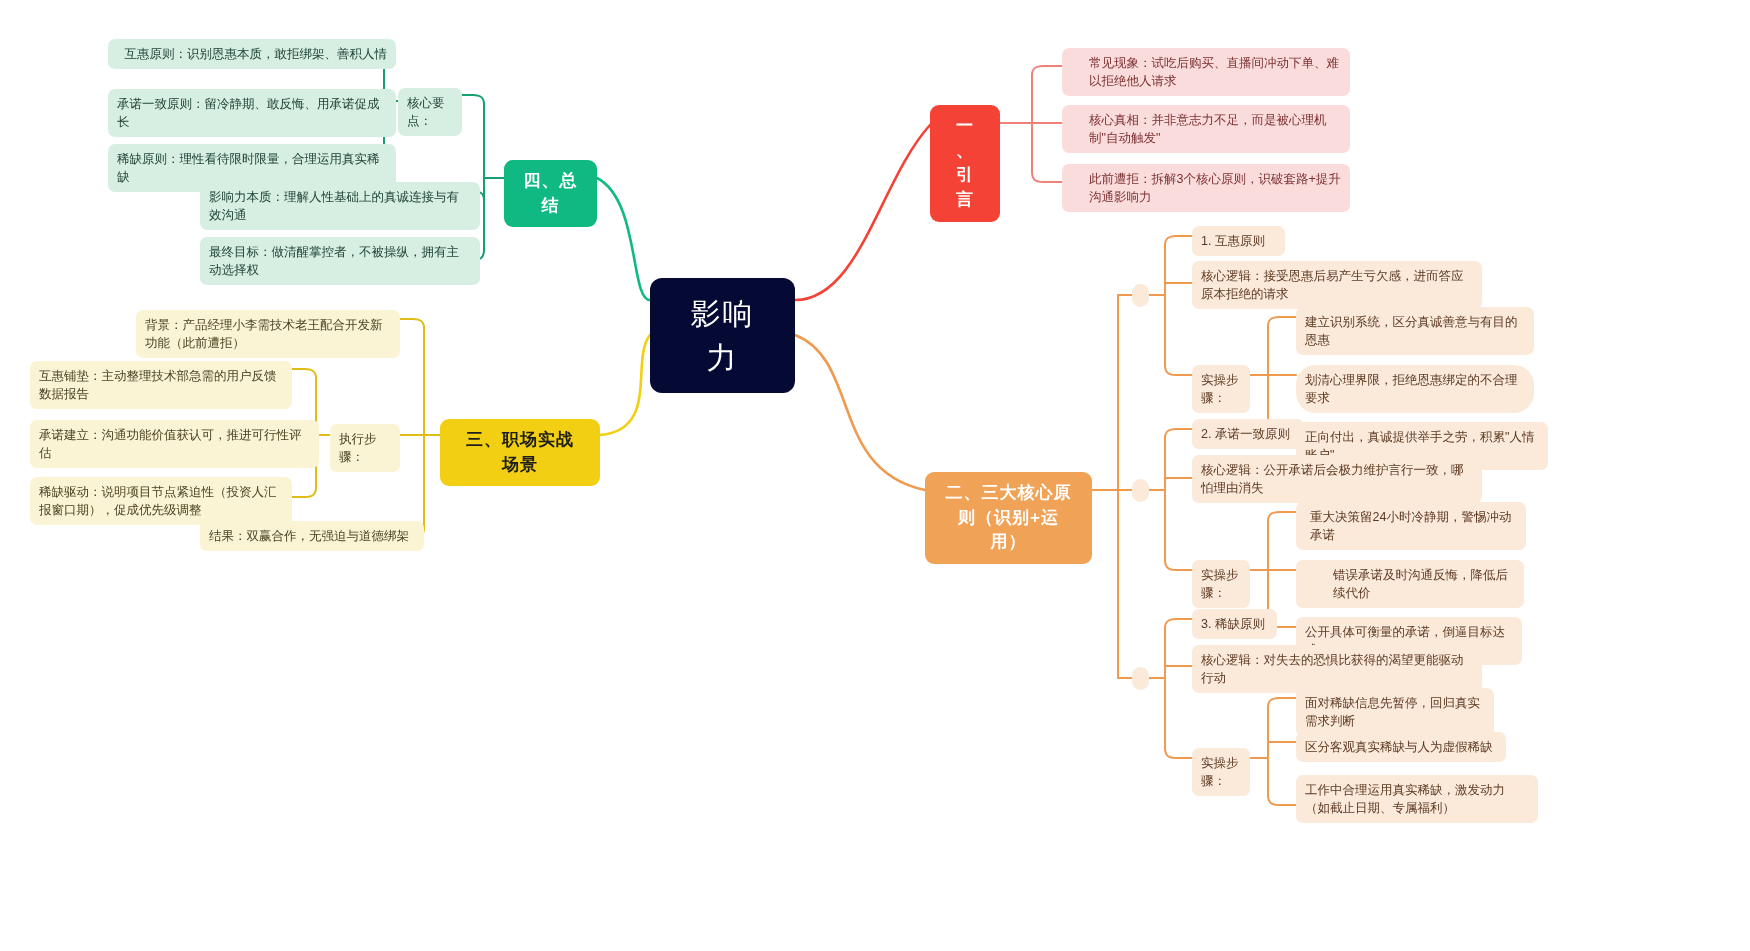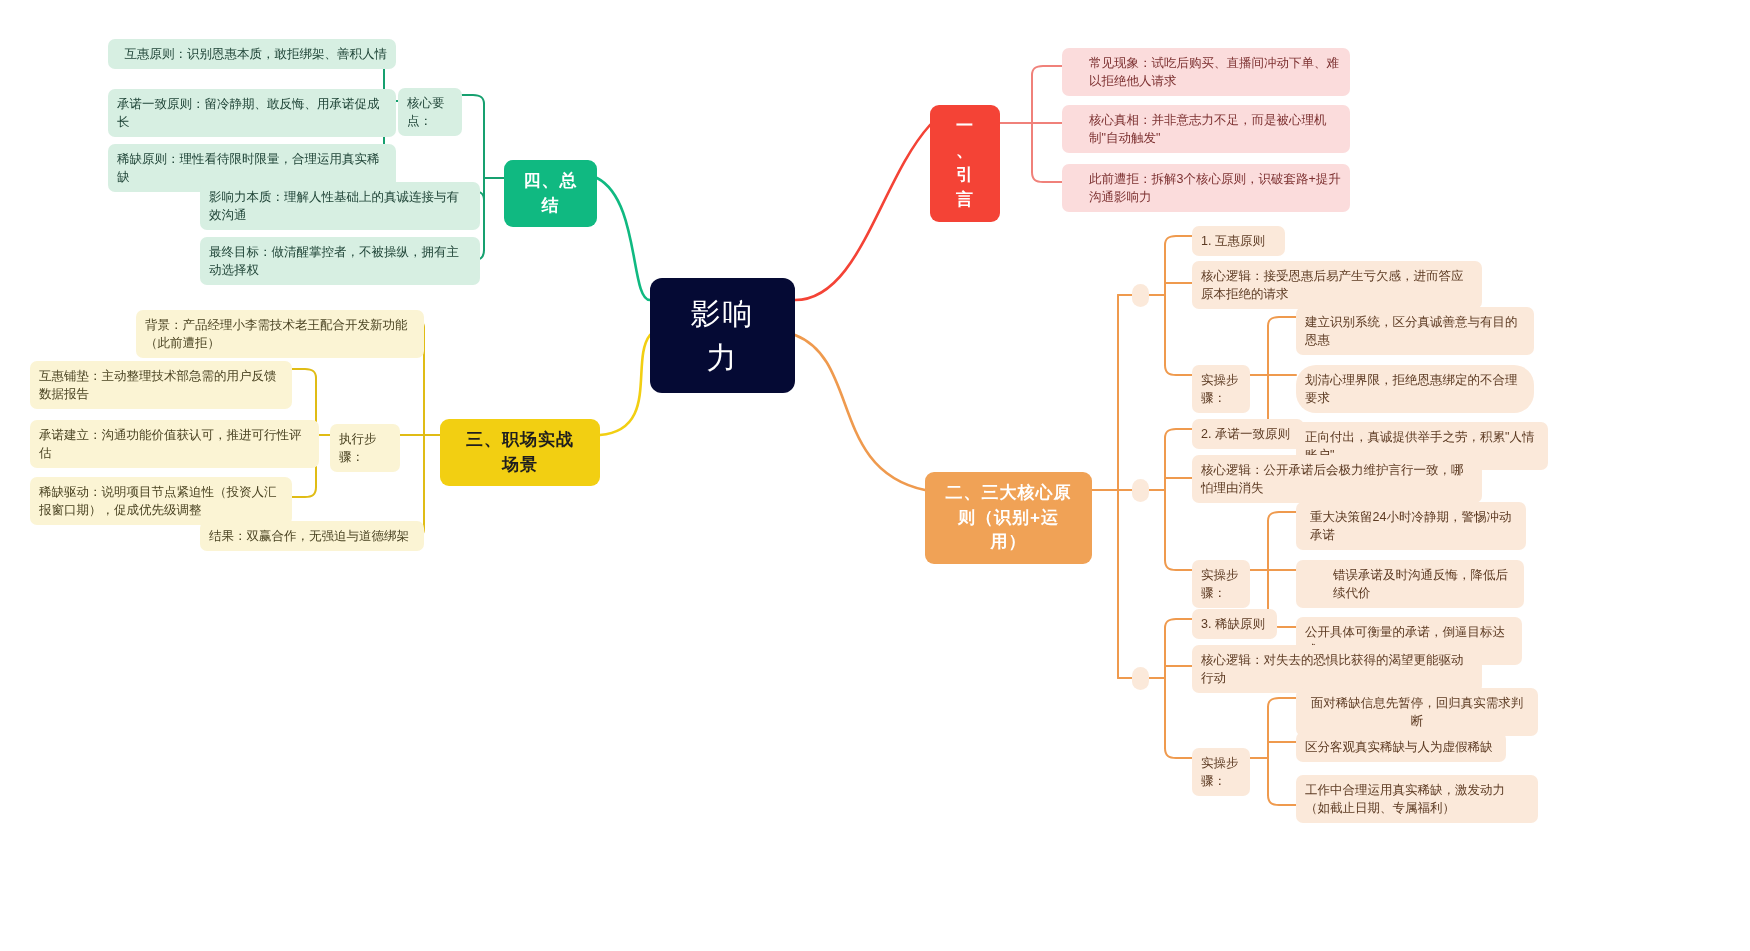--- a/index.html
+++ b/index.html
@@ -199,27 +199,27 @@
   <div class="node leaf orange" style="left:1192px; top:419px; width:112px;">2. 承诺一致原则</div>
   <div class="node leaf orange" style="left:1192px; top:455px; width:290px;">核心逻辑：公开承诺后会极力维护言行一致，哪怕理由消失</div>
   <div class="node leaf orange" style="left:1192px; top:560px; width:58px;">实操步骤：</div>
   <div class="node leaf orange" style="left:1296px; top:502px; width:230px;padding-left:14px;">重大决策留24小时冷静期，警惕冲动承诺</div>
   <div class="node leaf orange" style="left:1296px; top:560px; width:228px;padding-left:37px;">错误承诺及时沟通反悔，降低后续代价</div>
   <div class="node leaf orange" style="left:1296px; top:617px; width:226px;">公开具体可衡量的承诺，倒逼目标达成</div>
 
   <div class="node leaf orange" style="left:1192px; top:609px; width:85px;">3. 稀缺原则</div>
   <div class="node leaf orange" style="left:1192px; top:645px; width:290px;">核心逻辑：对失去的恐惧比获得的渴望更能驱动行动</div>
   <div class="node leaf orange" style="left:1192px; top:748px; width:58px;">实操步骤：</div>
-  <div class="node leaf orange" style="left:1296px; top:688px; width:242px;text-align:center;">面对稀缺信息先暂停，回归真实需求判断</div>
+  <div class="node leaf orange" style="left:1296px; top:688px; width:198px;">面对稀缺信息先暂停，回归真实需求判断</div>
   <div class="node leaf orange" style="left:1296px; top:732px; width:210px;">区分客观真实稀缺与人为虚假稀缺</div>
   <div class="node leaf orange" style="left:1296px; top:775px; width:242px;">工作中合理运用真实稀缺，激发动力（如截止日期、专属福利）</div>
 
   <div class="node topic yellow" style="left:440px; top:419px; width:160px;">三、职场实战场景</div>
 
-  <div class="node leaf yellow" style="left:136px; top:310px; width:288px;">背景：产品经理小李需技术老王配合开发新功能（此前遭拒）</div>
+  <div class="node leaf yellow" style="left:136px; top:310px; width:264px;">背景：产品经理小李需技术老王配合开发新功能（此前遭拒）</div>
 
   <div class="node leaf yellow" style="left:330px; top:424px; width:70px;">执行步骤：</div>
 
   <div class="node leaf yellow" style="left:30px; top:361px; width:262px;">互惠铺垫：主动整理技术部急需的用户反馈数据报告</div>
   <div class="node leaf yellow" style="left:30px; top:420px; width:289px;">承诺建立：沟通功能价值获认可，推进可行性评估</div>
   <div class="node leaf yellow" style="left:30px; top:477px; width:262px;">稀缺驱动：说明项目节点紧迫性（投资人汇报窗口期），促成优先级调整</div>
 
   <div class="node leaf yellow" style="left:200px; top:521px; width:224px;">结果：双赢合作，无强迫与道德绑架</div>
 
   <div class="node topic green" style="left:504px; top:160px; width:93px;">四、总结</div>

